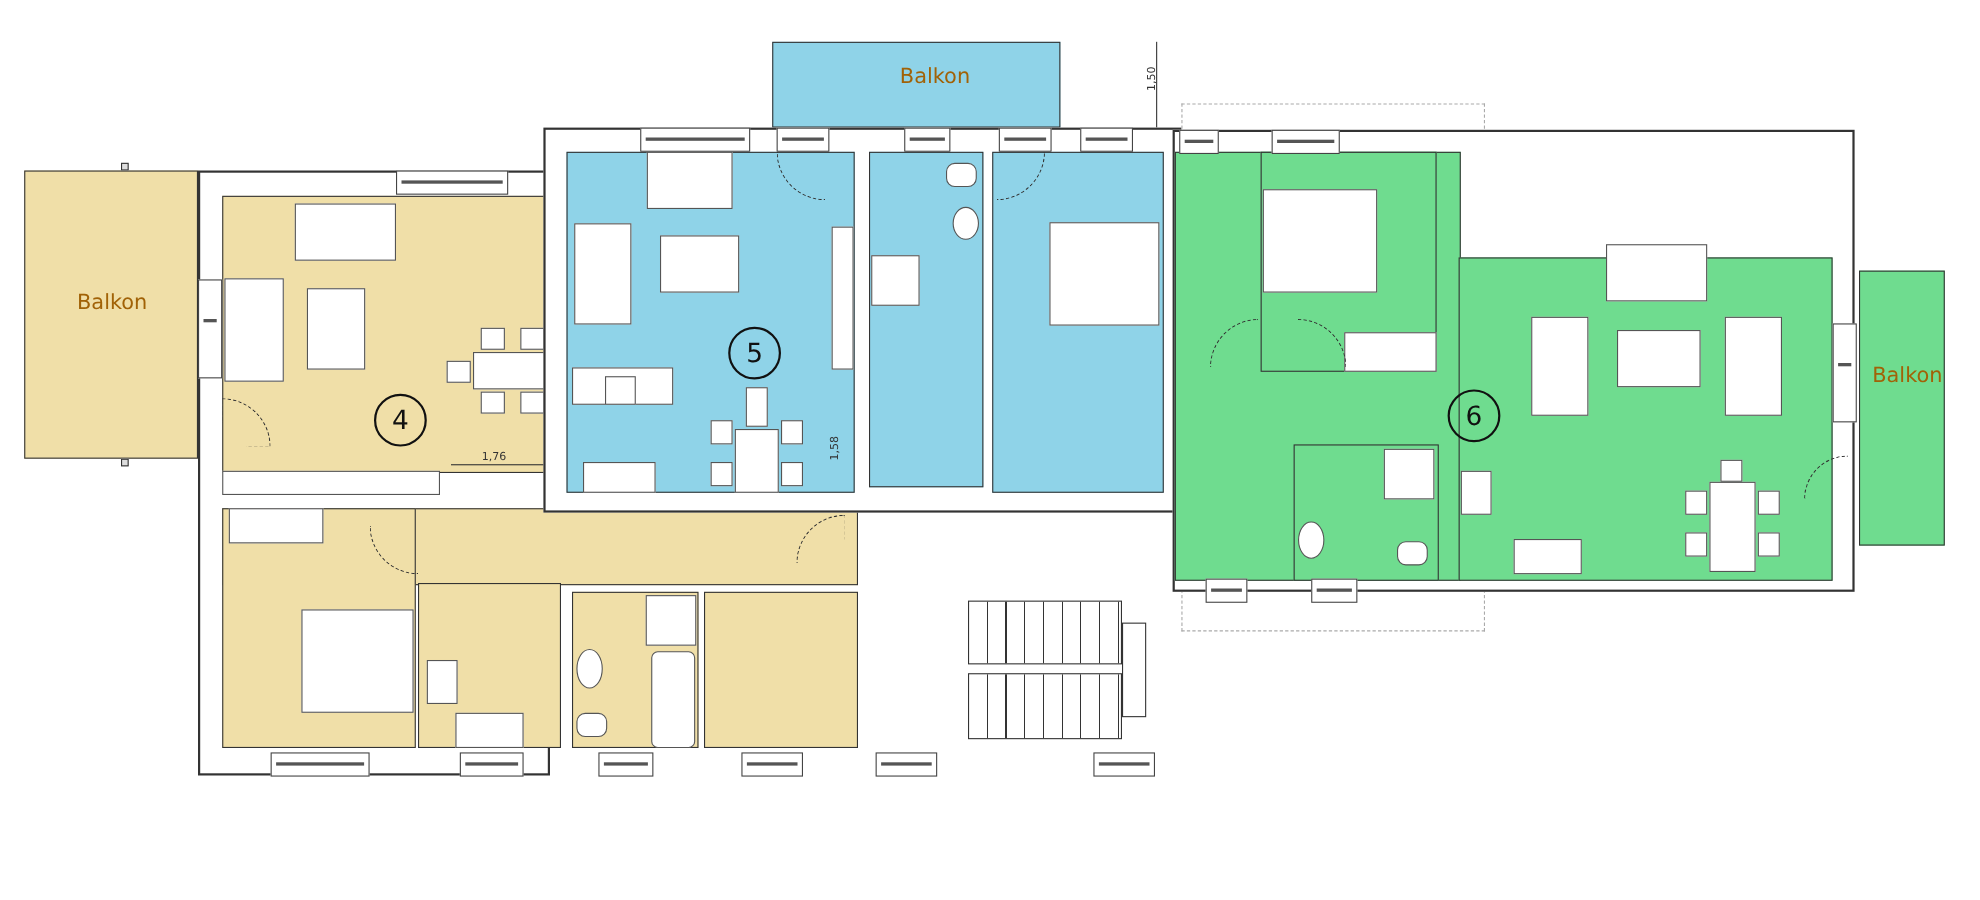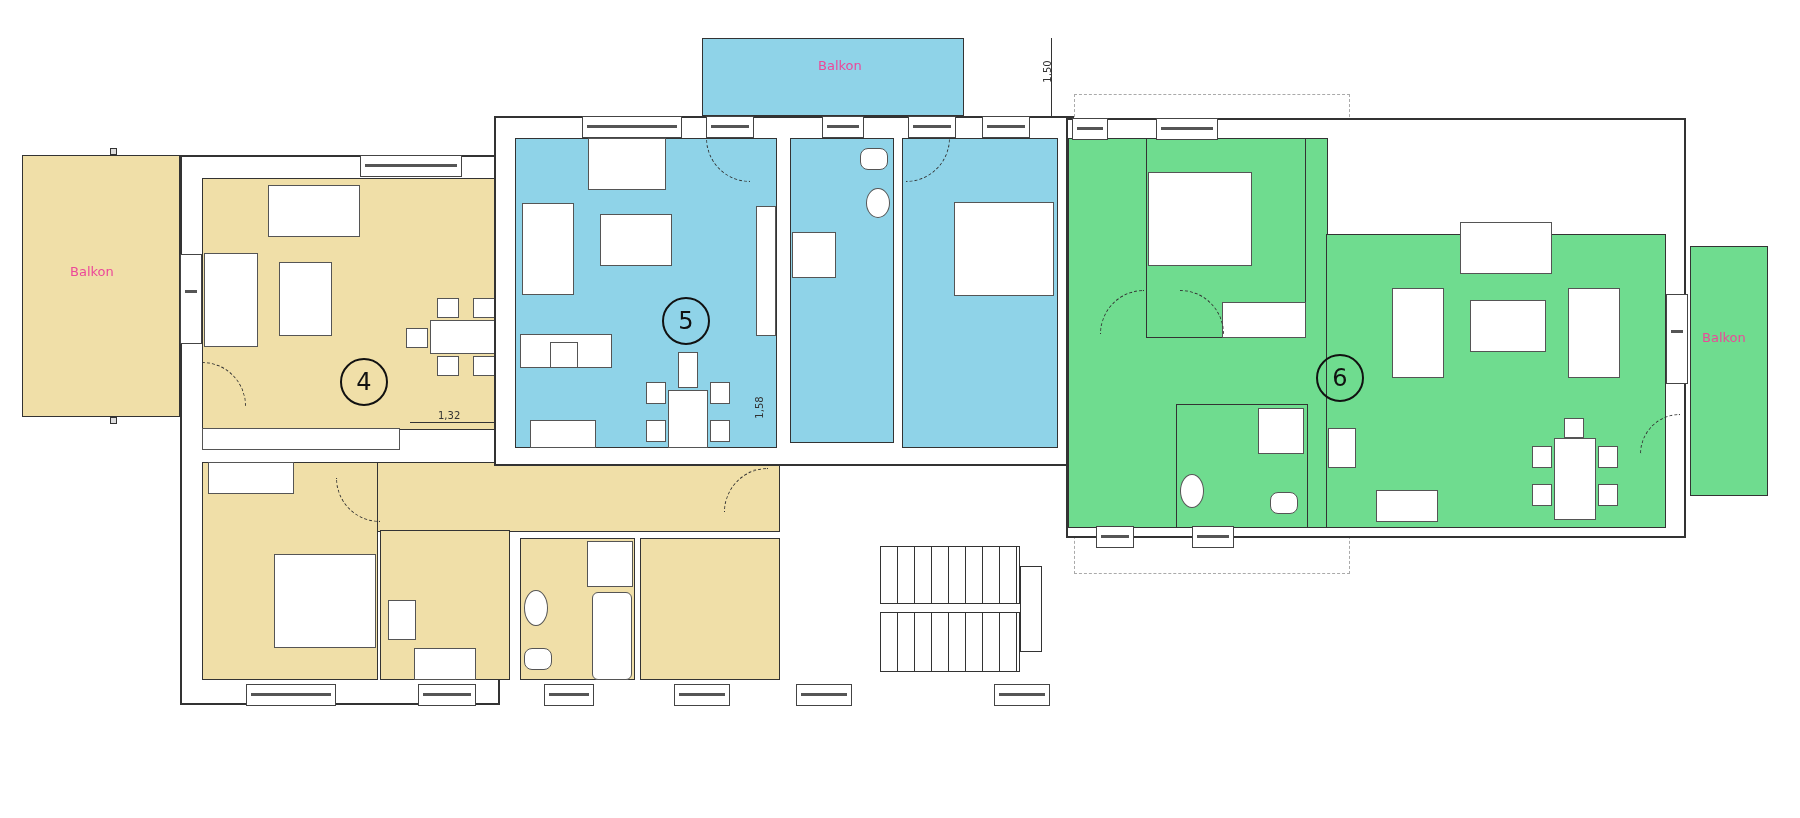--- a/index.html
+++ b/index.html
@@ -4,21 +4,21 @@
 <style>
   html,body{margin:0;padding:0;background:#ffffff;}
   body{width:1800px;height:818px;position:relative;overflow:hidden;font-family:"DejaVu Sans",sans-serif;}
   .plan{position:absolute;left:0;top:0;width:1800px;height:818px;}
   .abs{position:absolute;box-sizing:border-box;}
   .wall{position:absolute;background:#ffffff;border:2px solid #333;box-sizing:border-box;}
   .yel{background:#f0dfa8;}
   .blu{background:#8fd3e8;}
   .grn{background:#6fdc8f;}
   .furn{position:absolute;background:#fff;border:1.5px solid #555;box-sizing:border-box;}
-  .label{position:absolute;font-size:13px;color:#ec4899;white-space:nowrap;}
+  .label{position:absolute;font-size:19px;color:#a16207;white-space:nowrap;}
   .num{position:absolute;width:48px;height:48px;border:2.5px solid #111;border-radius:50%;box-sizing:border-box;display:flex;align-items:center;justify-content:center;font-size:24px;color:#111;}
   .dim{position:absolute;font-size:10px;color:#333;}
   .win{position:absolute;background:#fff;border:1.5px solid #444;box-sizing:border-box;}
   .win::after{content:"";position:absolute;left:4px;right:4px;top:40%;height:3px;background:#555;}
   .door{position:absolute;border:1.5px dashed #333;box-sizing:border-box;}
 </style>
 </head>
 <body>
 
 <div class="plan">
@@ -49,21 +49,21 @@
   <div class="furn" style="left:208px;top:462px;width:86px;height:32px;"></div>
   <div class="furn" style="left:274px;top:554px;width:102px;height:94px;"></div>
   <div class="furn" style="left:388px;top:600px;width:28px;height:40px;"></div>
   <div class="furn" style="left:414px;top:648px;width:62px;height:32px;"></div>
   <div class="furn" style="left:587px;top:541px;width:46px;height:46px;"></div>
   <div class="furn" style="left:592px;top:592px;width:40px;height:88px;border-radius:6px;"></div>
   <div class="furn" style="left:524px;top:590px;width:24px;height:36px;border-radius:50%;"></div>
   <div class="furn" style="left:524px;top:648px;width:28px;height:22px;border-radius:8px;"></div>
 
   <div class="num" style="left:340px;top:358px;">4</div>
-  <div class="dim" style="left:438px;top:410px;">1,32</div>
+  <div class="dim" style="left:438px;top:410px;">1,76</div>
   <div class="abs" style="left:410px;top:422px;width:90px;border-top:1px solid #333;"></div>
 
   <div class="abs blu" style="left:702px;top:38px;width:262px;height:78px;border:1.5px solid #333;"></div>
   <div class="label" style="left:818px;top:58px;">Balkon</div>
   <div class="dim" style="left:1036px;top:66px;transform:rotate(-90deg);">1,50</div>
   <div class="abs" style="left:1051px;top:38px;height:78px;border-left:1px solid #333;"></div>
 
   <div class="wall" style="left:494px;top:116px;width:580px;height:350px;"></div>
   <div class="abs blu" style="left:515px;top:138px;width:262px;height:310px;border:1.5px solid #333;"></div>
   <div class="abs blu" style="left:790px;top:138px;width:104px;height:305px;border:1.5px solid #333;"></div>

